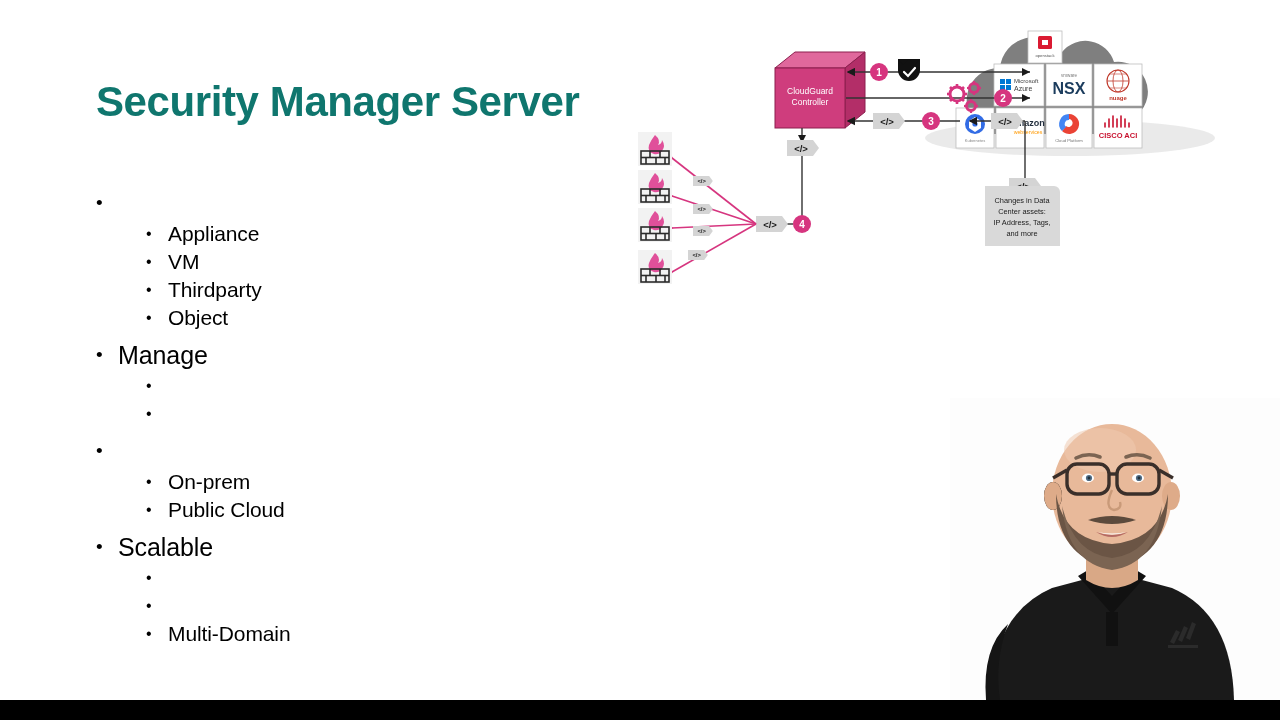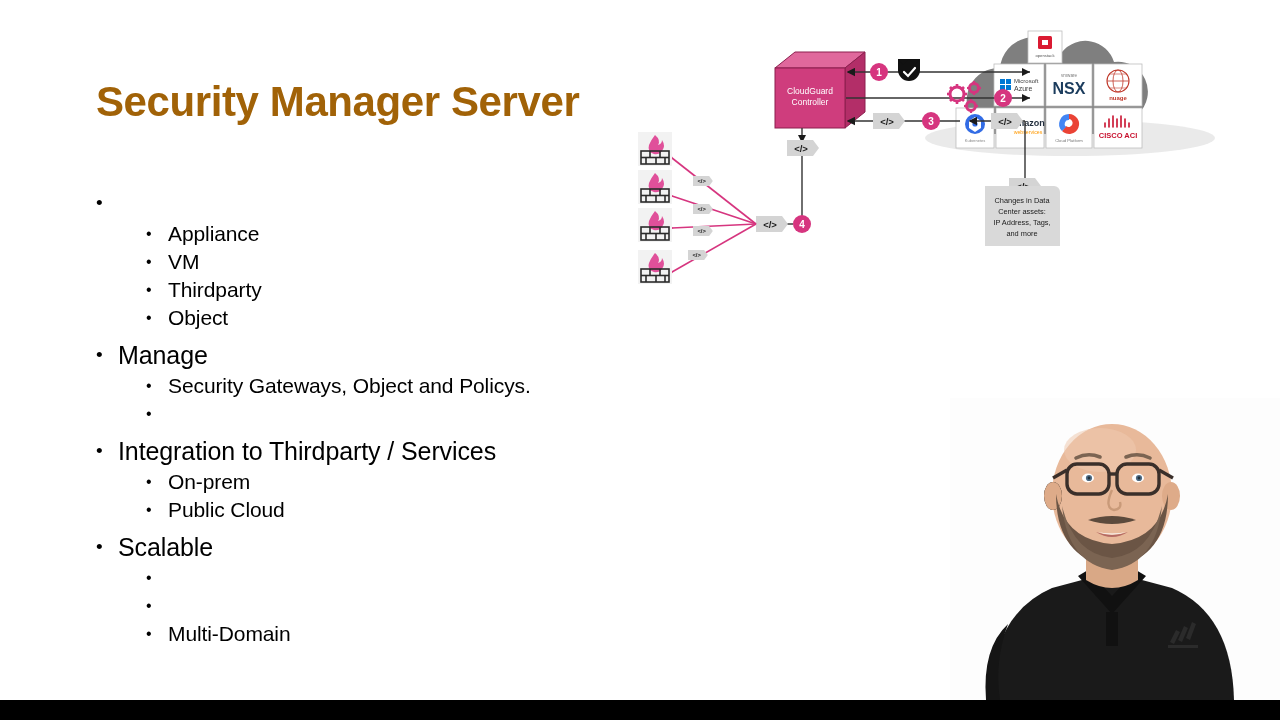--- a/index.html
+++ b/index.html
@@ -15,21 +15,21 @@
     background: #ffffff;
   }
 
   
   #title {
     position: absolute;
     left: 96px; top: 78px;
     font-size: 42px;
     font-weight: 700;
     letter-spacing: -0.4px;
-    color: #a16207;
+    color: #0f766e;
     white-space: nowrap;
   }
 
   
   #bullets {
     position: absolute;
     left: 96px; top: 186px;
     width: 560px;
   }
   .grp { margin-bottom: 6px; }
@@ -110,31 +110,29 @@
       </div>
     </div>
 
     <div class="grp">
       <div class="l1">
         <span class="dot">•</span>
         <span>Manage</span>
       </div>
       <div class="l2">
         <span class="dot">•</span>
-        <span>Security Gateways, Object and Policys.</span>
       </div>
       <div class="l2">
         <span class="dot">•</span>
       </div>
     </div>
 
     <div class="grp">
       <div class="l1">
         <span class="dot">•</span>
-        <span>Integration to Thirdparty / Services</span>
       </div>
       <div class="l2">
         <span class="dot">•</span>
         <span>On-prem</span>
       </div>
       <div class="l2">
         <span class="dot">•</span>
         <span>Public Cloud</span>
       </div>
     </div>

